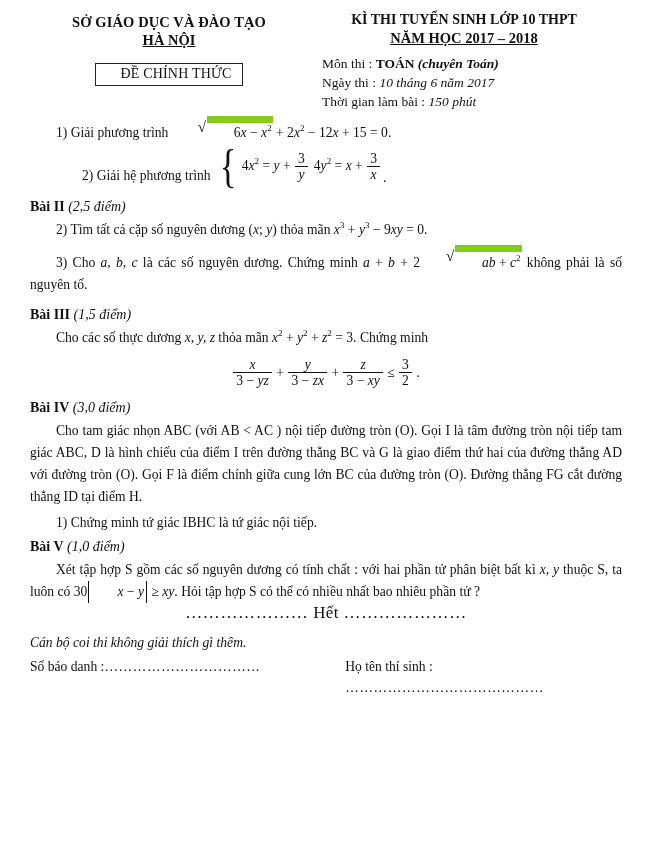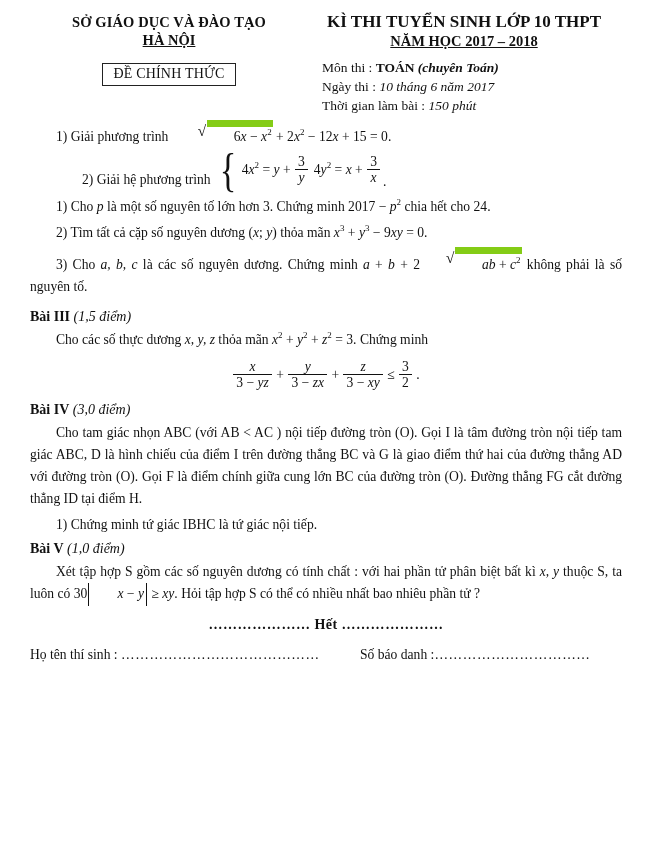--- a/index.html
+++ b/index.html
@@ -47,28 +47,28 @@
   }
   .dept-line2 {
     font-weight: bold;
     font-size: 14.5px;
     text-decoration: underline;
     line-height: 1.25;
   }
   .official-box {
     display: inline-block;
     border: 1.6px solid #222;
-    padding: 2px 10px 3px 10px;
+    padding: 2px 10px 3px 24px;
     margin-top: 14px;
     font-size: 14px;
     letter-spacing: 0.2px;
   }
   .exam-title {
     font-weight: bold;
-    font-size: 17px;
+    font-size: 14px;
     line-height: 1.2;
   }
   .exam-year {
     font-weight: bold;
     font-size: 14.5px;
     line-height: 1.25;
     text-decoration: underline;
   }
   .exam-meta {
     text-align: left;
@@ -185,24 +185,22 @@
   .centered-math {
     text-align: center;
     margin-top: 9px;
     margin-bottom: 2px;
     font-size: 13.6px;
   }
 
   
   .het {
     text-align: center;
-    margin-top: 11px;
-    font-size: 14px;
+    font-size: 17px;
     letter-spacing: 0.4px;
-    font-weight: bold;
   }
   .footer {
     padding: 0 28px 0 30px;
     margin-top: 12px;
     font-size: 13.6px;
     box-sizing: border-box;
   }
   .note { font-style: italic; font-weight: normal; }
   .sign-row {
     display: flex;
@@ -250,24 +248,25 @@
     <div class="system-row">
       <span class="system-label" style="text-indent:26px; padding-left:26px;">2) Giải hệ phương trình</span>
       <span class="brace">{</span>
       <span class="system-eqs">
         <span class="eq math"><span class="mn">4</span><span class="mi">x</span><sup class="expn">2</sup> <span class="mn">=</span> <span class="mi">y</span> <span class="mn">+</span> <span class="frac"><span class="num mn">3</span><span class="den mi">y</span></span></span>
         <span class="eq math"><span class="mn">4</span><span class="mi">y</span><sup class="expn">2</sup> <span class="mn">=</span> <span class="mi">x</span> <span class="mn">+</span> <span class="frac"><span class="num mn">3</span><span class="den mi">x</span></span></span>
       </span>
       <span class="sys-dot">.</span>
     </div>
 
-
-    <div class="qline indent">
-      <span>1) Cho </span><span class="mi">p</span><span> là một số nguyên tố lớn hơn 3. Chứng minh </span><span class="math"><span class="mn">2017</span> <span class="mn">−</span> <span class="mi">p</span><sup class="expn">2</sup></span><span> chia hết cho 24.</span>
-    </div>
+    <div class="section-head">
+      <span class="ttl">Bài II</span>
+      <span class="pts">(2,5 điểm)</span>
+    </div>
+
 
     <div class="qline indent">
       <span>2) Tìm tất cả cặp số nguyên dương </span><span class="math"><span class="mn">(</span><span class="mi">x</span><span class="mn">;</span> <span class="mi">y</span><span class="mn">)</span></span><span> thỏa mãn </span><span class="math"><span class="mi">x</span><sup class="expn">3</sup> <span class="mn">+</span> <span class="mi">y</span><sup class="expn">3</sup> <span class="mn">−</span> <span class="mn">9</span><span class="mi">xy</span> <span class="mn">=</span> <span class="mn">0.</span></span>
     </div>
 
     <div class="para">
       <span>3) Cho </span><span class="mi">a, b, c</span><span> là các số nguyên dương. Chứng minh </span><span class="math"><span class="mi">a</span> <span class="mn">+</span> <span class="mi">b</span> <span class="mn">+</span> <span class="mn">2</span><span class="sqrt"><span class="rad"><span class="mi">ab</span> <span class="mn">+</span> <span class="mi">c</span><sup class="expn">2</sup></span></span></span><span> không phải là số nguyên tố.</span>
     </div>
 
     <div class="section-head">
@@ -299,20 +298,21 @@
     <div class="para">
       <span>Xét tập hợp S gồm các số nguyên dương có tính chất : với hai phần tử phân biệt bất kì </span><span class="mi">x, y</span><span> thuộc S, ta luôn có </span><span class="math"><span class="mn">30</span><span class="abs"><span class="mi">x</span> <span class="mn">−</span> <span class="mi">y</span></span> <span class="mn">≥</span> <span class="mi">xy</span><span class="mn">.</span></span><span> Hỏi tập hợp S có thể có nhiều nhất bao nhiêu phần tử ?</span>
     </div>
 
     <div class="het">
       <span class="dots">…………………</span> <span>Hết</span> <span class="dots">…………………</span>
     </div>
   </div>
 
   <div class="footer">
+    <div class="note">Cán bộ coi thi không giải thích gì thêm.</div>
     <div class="sign-row">
+      <div><span>Số báo danh :</span><span class="dots">……………………………</span></div>
       <div><span>Họ tên thí sinh : </span><span class="dots">……………………………………</span></div>
-      <div><span>Số báo danh :</span><span class="dots">……………………………</span></div>
     </div>
 
   </div>
 
 </div>
 
 </body></html>

